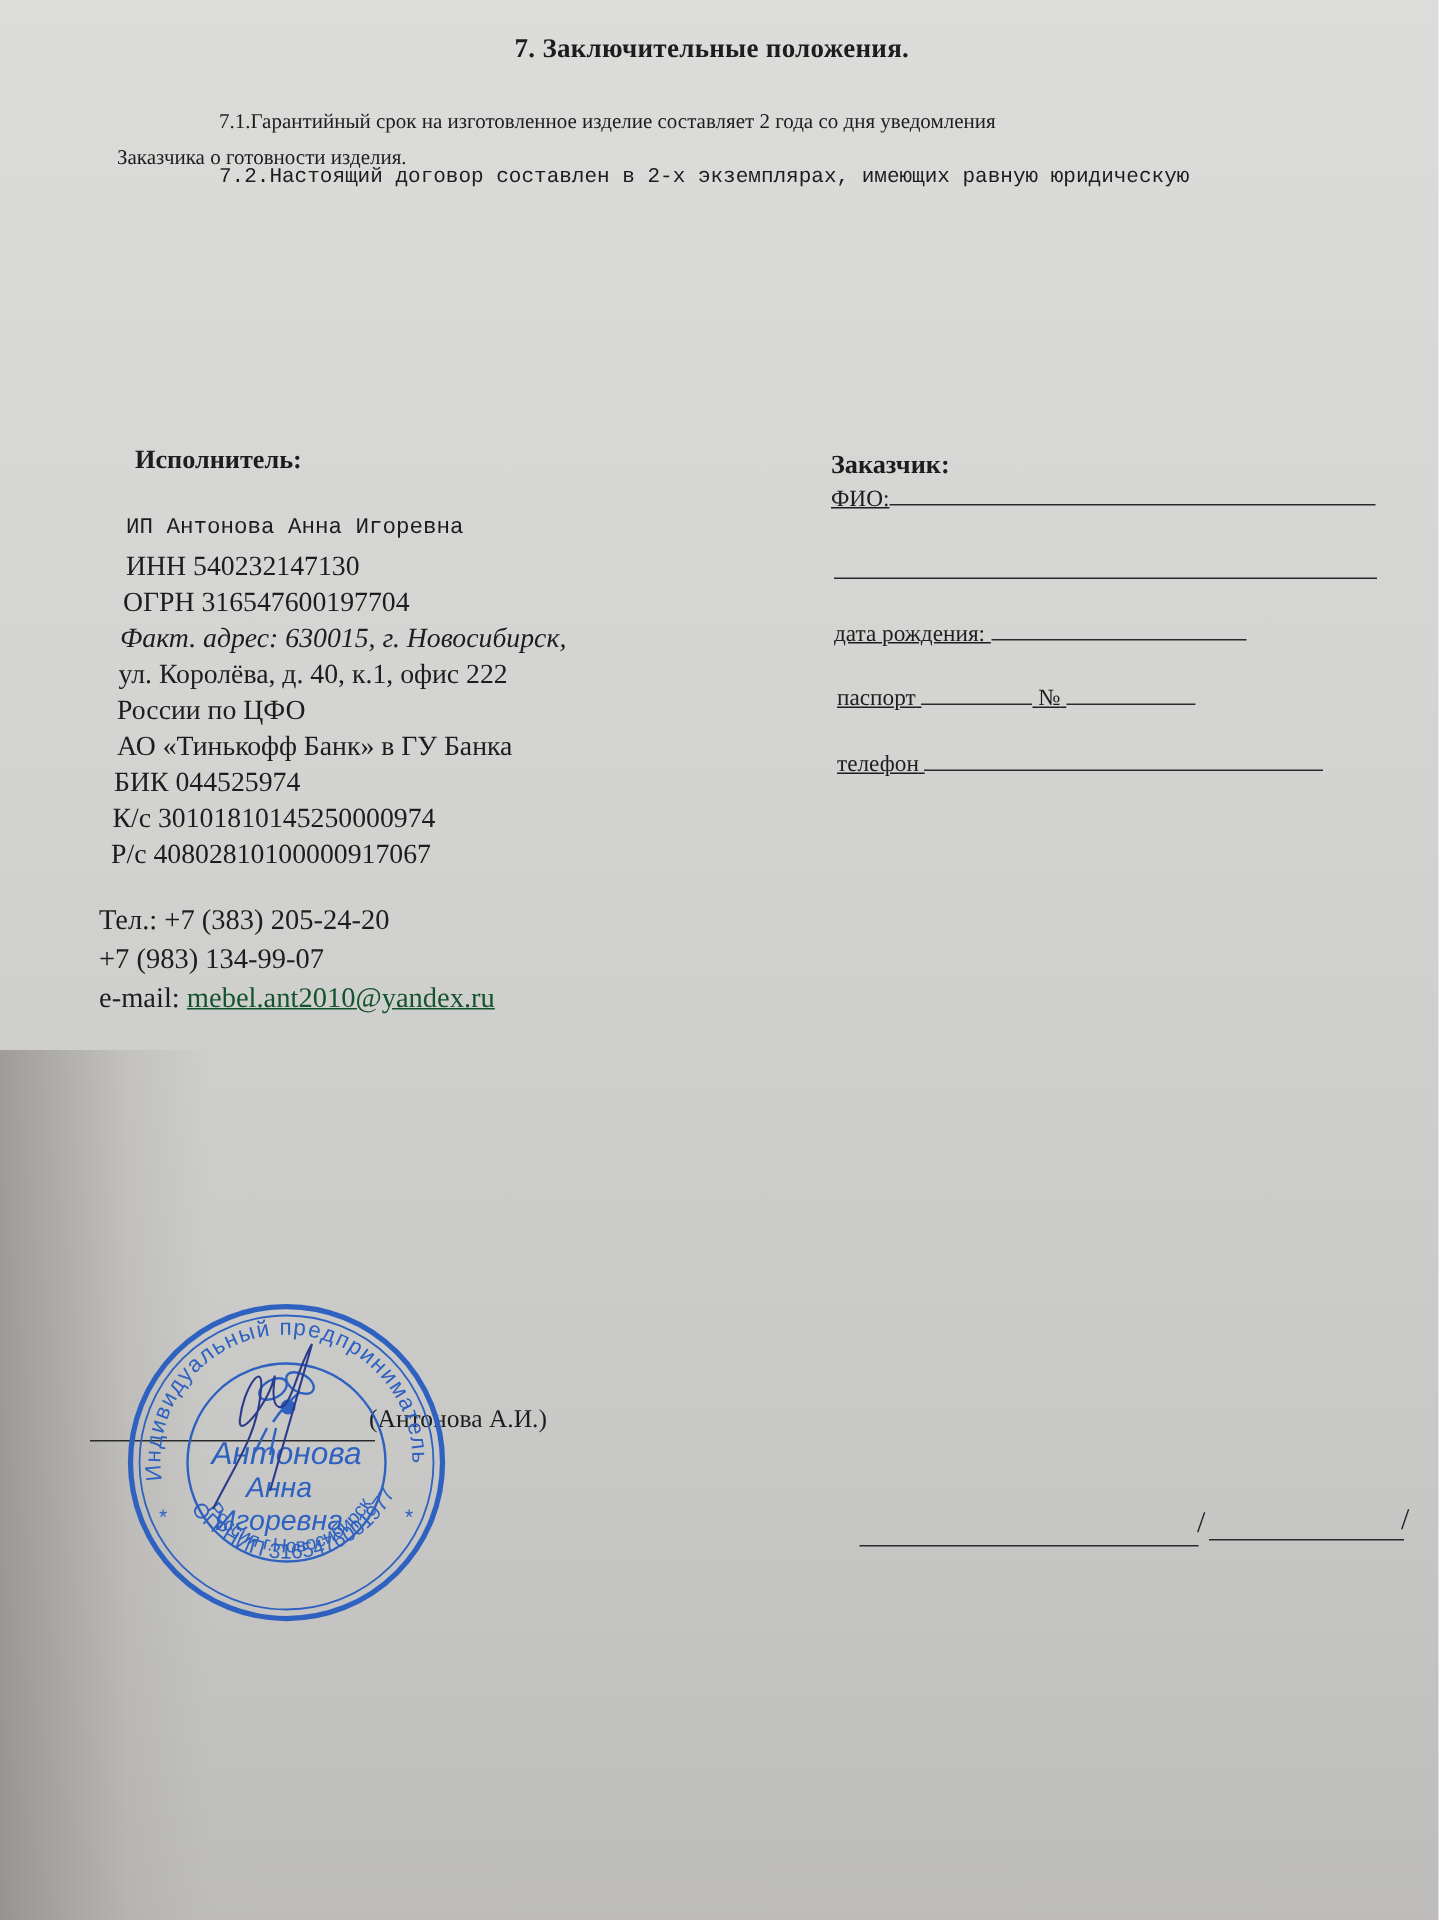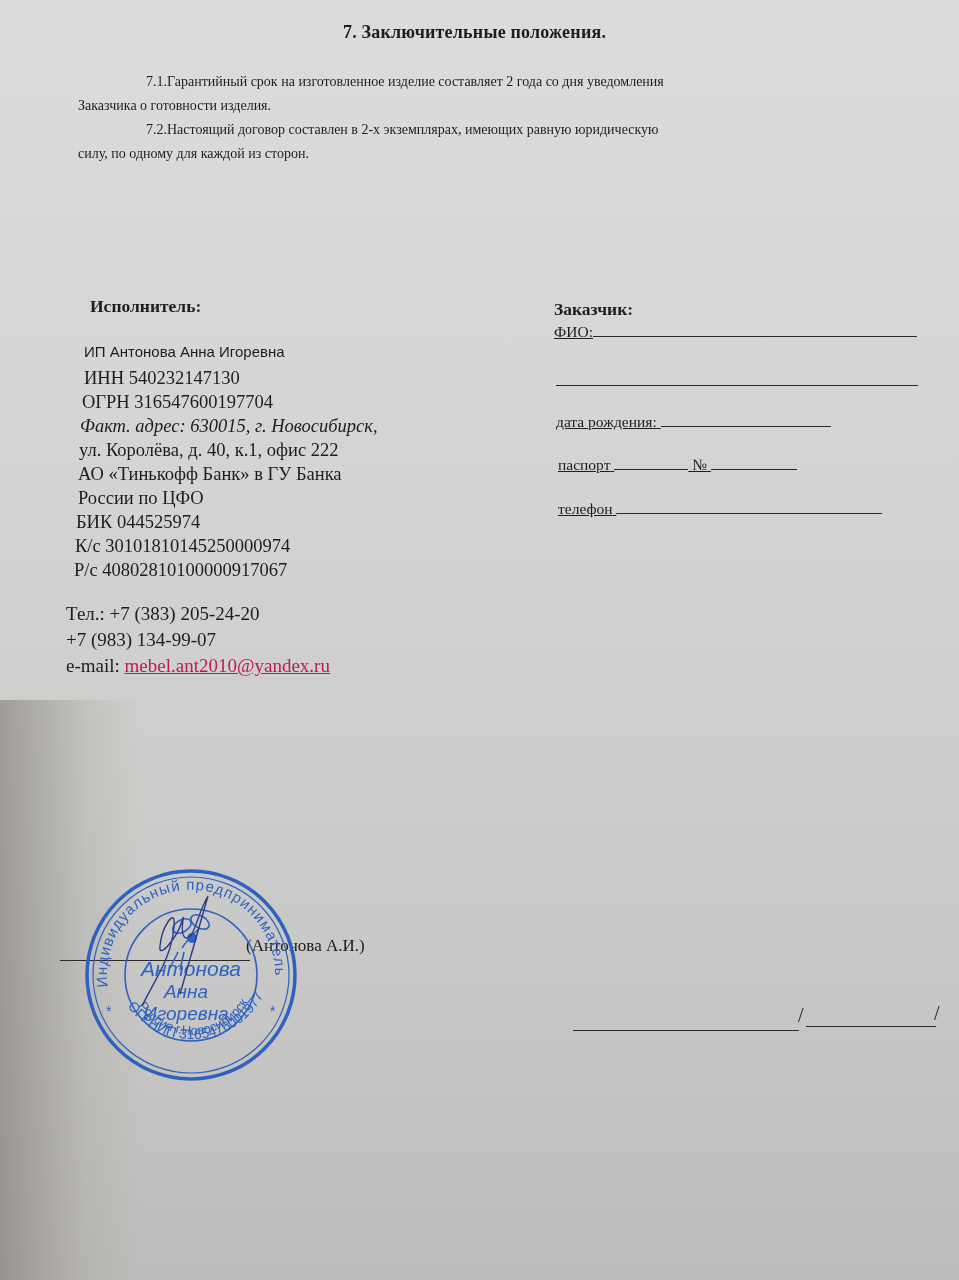--- a/index.html
+++ b/index.html
@@ -14,55 +14,54 @@
       background: linear-gradient(90deg, rgba(120,115,110,0.55) 0%, rgba(160,155,150,0.25) 60%, rgba(0,0,0,0) 100%);
       pointer-events: none;
     }
     .abs { position: absolute; white-space: nowrap; }
     .heading { left: 343px; top: 22px; font-size: 18px; font-weight: bold; letter-spacing: 0.2px; }
     .para { left: 78px; font-size: 14px; line-height: 24px; }
     .indent { padding-left: 68px; }
     .label-bold { font-weight: bold; font-size: 17.5px; }
     .left-col { left: 78px; top: 340px; font-size: 18.5px; line-height: 24px; }
     .left-col .ln { display: block; }
-    .ip-name { font-family: Liberation Sans, sans-serif; font-size: 15px; }
+    .ip-name { font-family: Liberation Mono, monospace; font-size: 15px; }
     .contacts { left: 66px; top: 601px; font-size: 19px; line-height: 26px; }
-    .email-link { text-decoration: underline; color: #be185d; }
+    .email-link { text-decoration: underline; color: #14532d; }
     .field { font-size: 15.5px; text-decoration: underline; }
     .blank { display: inline-block; border-bottom: 1.5px solid #2a2a2a; height: 14px; vertical-align: baseline; }
     .hline { position: absolute; border-top: 1.5px solid #2a2a2a; }
     .stamp { position: absolute; left: 82px; top: 866px; width: 218px; height: 218px; }
     .sig-name { left: 246px; top: 936px; font-size: 17px; }
   </style>
 </head>
 <body>
 
 <div class="shadow-left"></div>
 
 <div class="abs heading">7.   Заключительные положения.</div>
 
 <div class="abs para" style="top:70px;">
   <div class="indent">7.1.Гарантийный срок на изготовленное изделие составляет 2 года со дня уведомления</div>
   <div>Заказчика о готовности изделия.</div>
 </div>
-<div class="abs para" style="top:118px;">
+<div class="abs para" style="top:106px;font-family:Liberation Mono, monospace;">
   <div class="indent">7.2.Настоящий договор составлен в 2-х экземплярах, имеющих равную юридическую</div>
-  <div>силу, по одному для каждой из сторон.</div>
 </div>
 
 <div class="abs label-bold" style="left:90px; top:296px;text-align:center;">Исполнитель:</div>
 
 <div class="abs left-col">
   <span class="ln ip-name" style="padding-left:6px; margin-bottom:2px;">ИП Антонова Анна Игоревна</span>
   <span class="ln" style="padding-left:6px;">ИНН 540232147130</span>
   <span class="ln" style="padding-left:4px;">ОГРН 316547600197704</span>
   <span class="ln" style="padding-left:2px;font-style:italic;">Факт. адрес: 630015, г. Новосибирск,</span>
   <span class="ln" style="padding-left:1px;">ул. Королёва, д. 40, к.1, офис 222</span>
+  <span class="ln">России по ЦФО</span>
   <span class="ln">АО «Тинькофф Банк» в ГУ Банка</span>
-  <span class="ln">России по ЦФО</span>
   <span class="ln" style="margin-left:-2px;">БИК 044525974</span>
   <span class="ln" style="margin-left:-3px;">К/с 30101810145250000974</span>
   <span class="ln" style="margin-left:-4px;">Р/с 40802810100000917067</span>
 </div>
 
 <div class="abs contacts">
   <div>Тел.: +7 (383) 205-24-20</div>
   <div>+7 (983) 134-99-07</div>
   <div><span>e-mail: </span><a class="email-link">mebel.ant2010@yandex.ru</a></div>
 </div>

